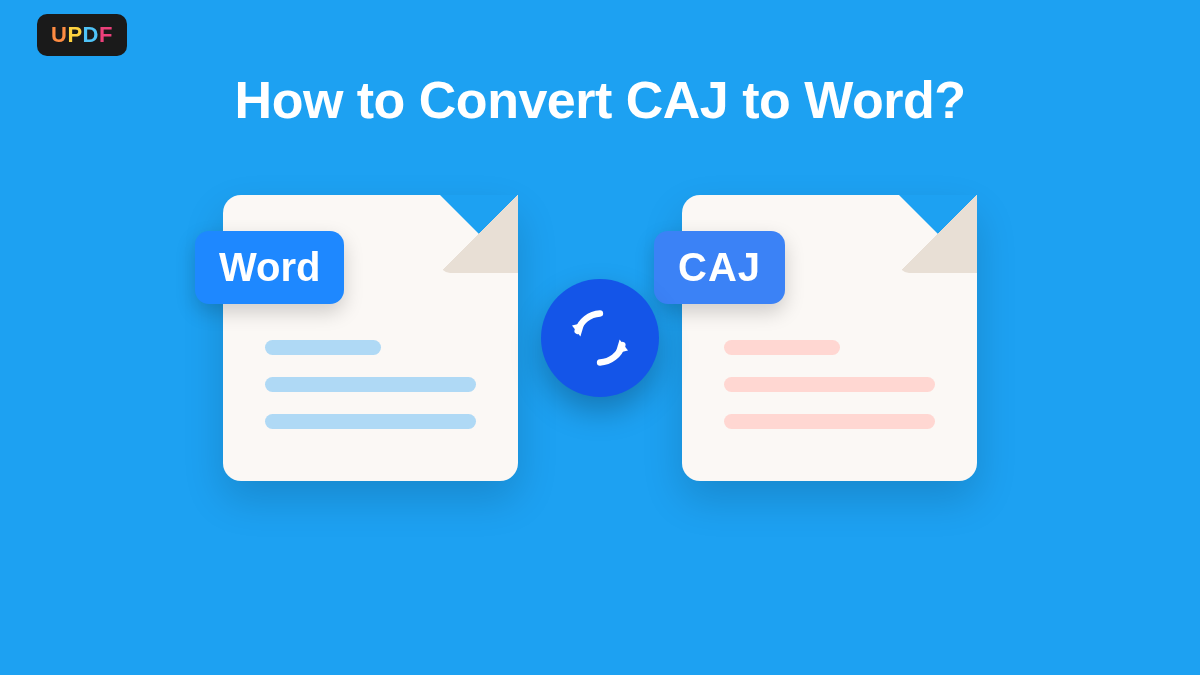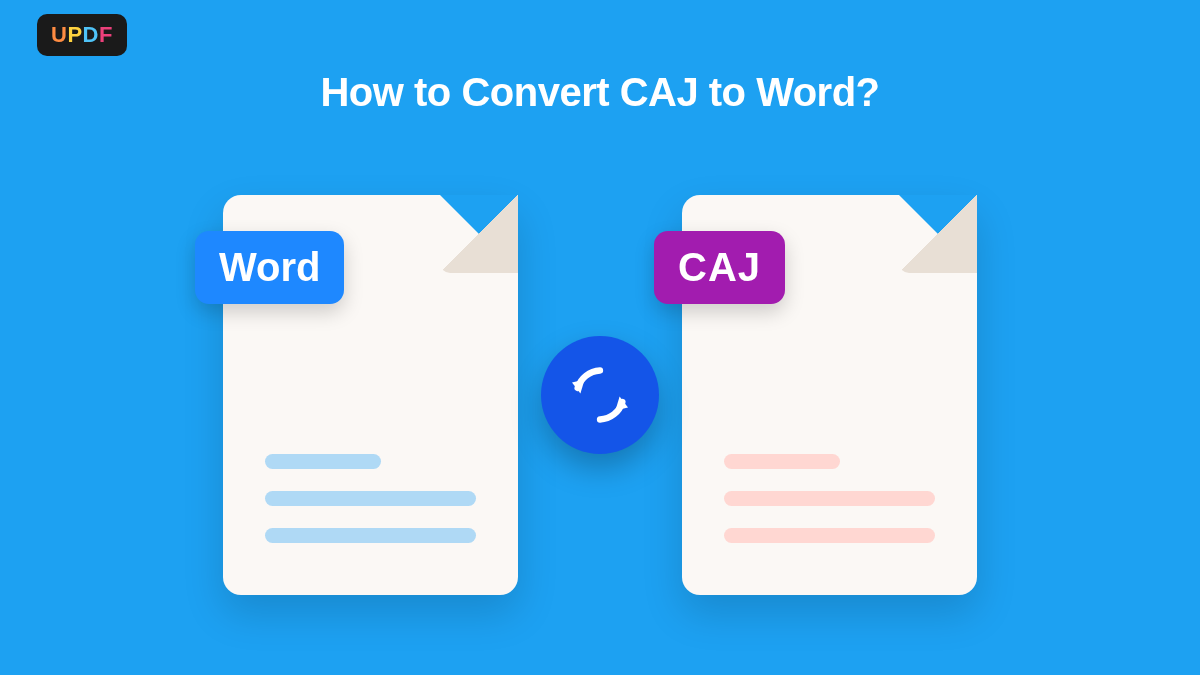--- a/index.html
+++ b/index.html
@@ -39,39 +39,39 @@
     .logo-d { color: #4FC3F7; }
     .logo-f { color: #EC407A; }
     
     .headline {
       position: absolute;
       top: 70px;
       left: 0;
       right: 0;
       text-align: center;
       color: white;
-      font-size: 40px;
+      font-size: 52px;
       font-weight: 800;
       letter-spacing: -0.5px;
     }
     
     .illustration {
       position: absolute;
       top: 195px;
       left: 0;
       right: 0;
       display: flex;
       justify-content: center;
       align-items: center;
       gap: 0;
     }
     
     .doc-card {
       width: 295px;
-      height: 400px;
+      height: 286px;
       background: #FBF8F5;
       border-radius: 18px;
       position: relative;
       box-shadow: 0 18px 40px rgba(0,0,0,0.15);
     }
     
     .fold-triangle {
       position: absolute;
       top: 0;
       right: 0;
@@ -101,21 +101,21 @@
       font-weight: 800;
       color: white;
       box-shadow: 0 8px 20px rgba(0,0,0,0.18);
     }
     
     .badge-word {
       background: #1E88FF;
     }
     
     .badge-caj {
-      background: #a21caf;
+      background: #3b82f6;
       letter-spacing: 1px;
     }
     
     .doc-lines {
       position: absolute;
       bottom: 52px;
       left: 42px;
       right: 42px;
       display: flex;
       flex-direction: column;

